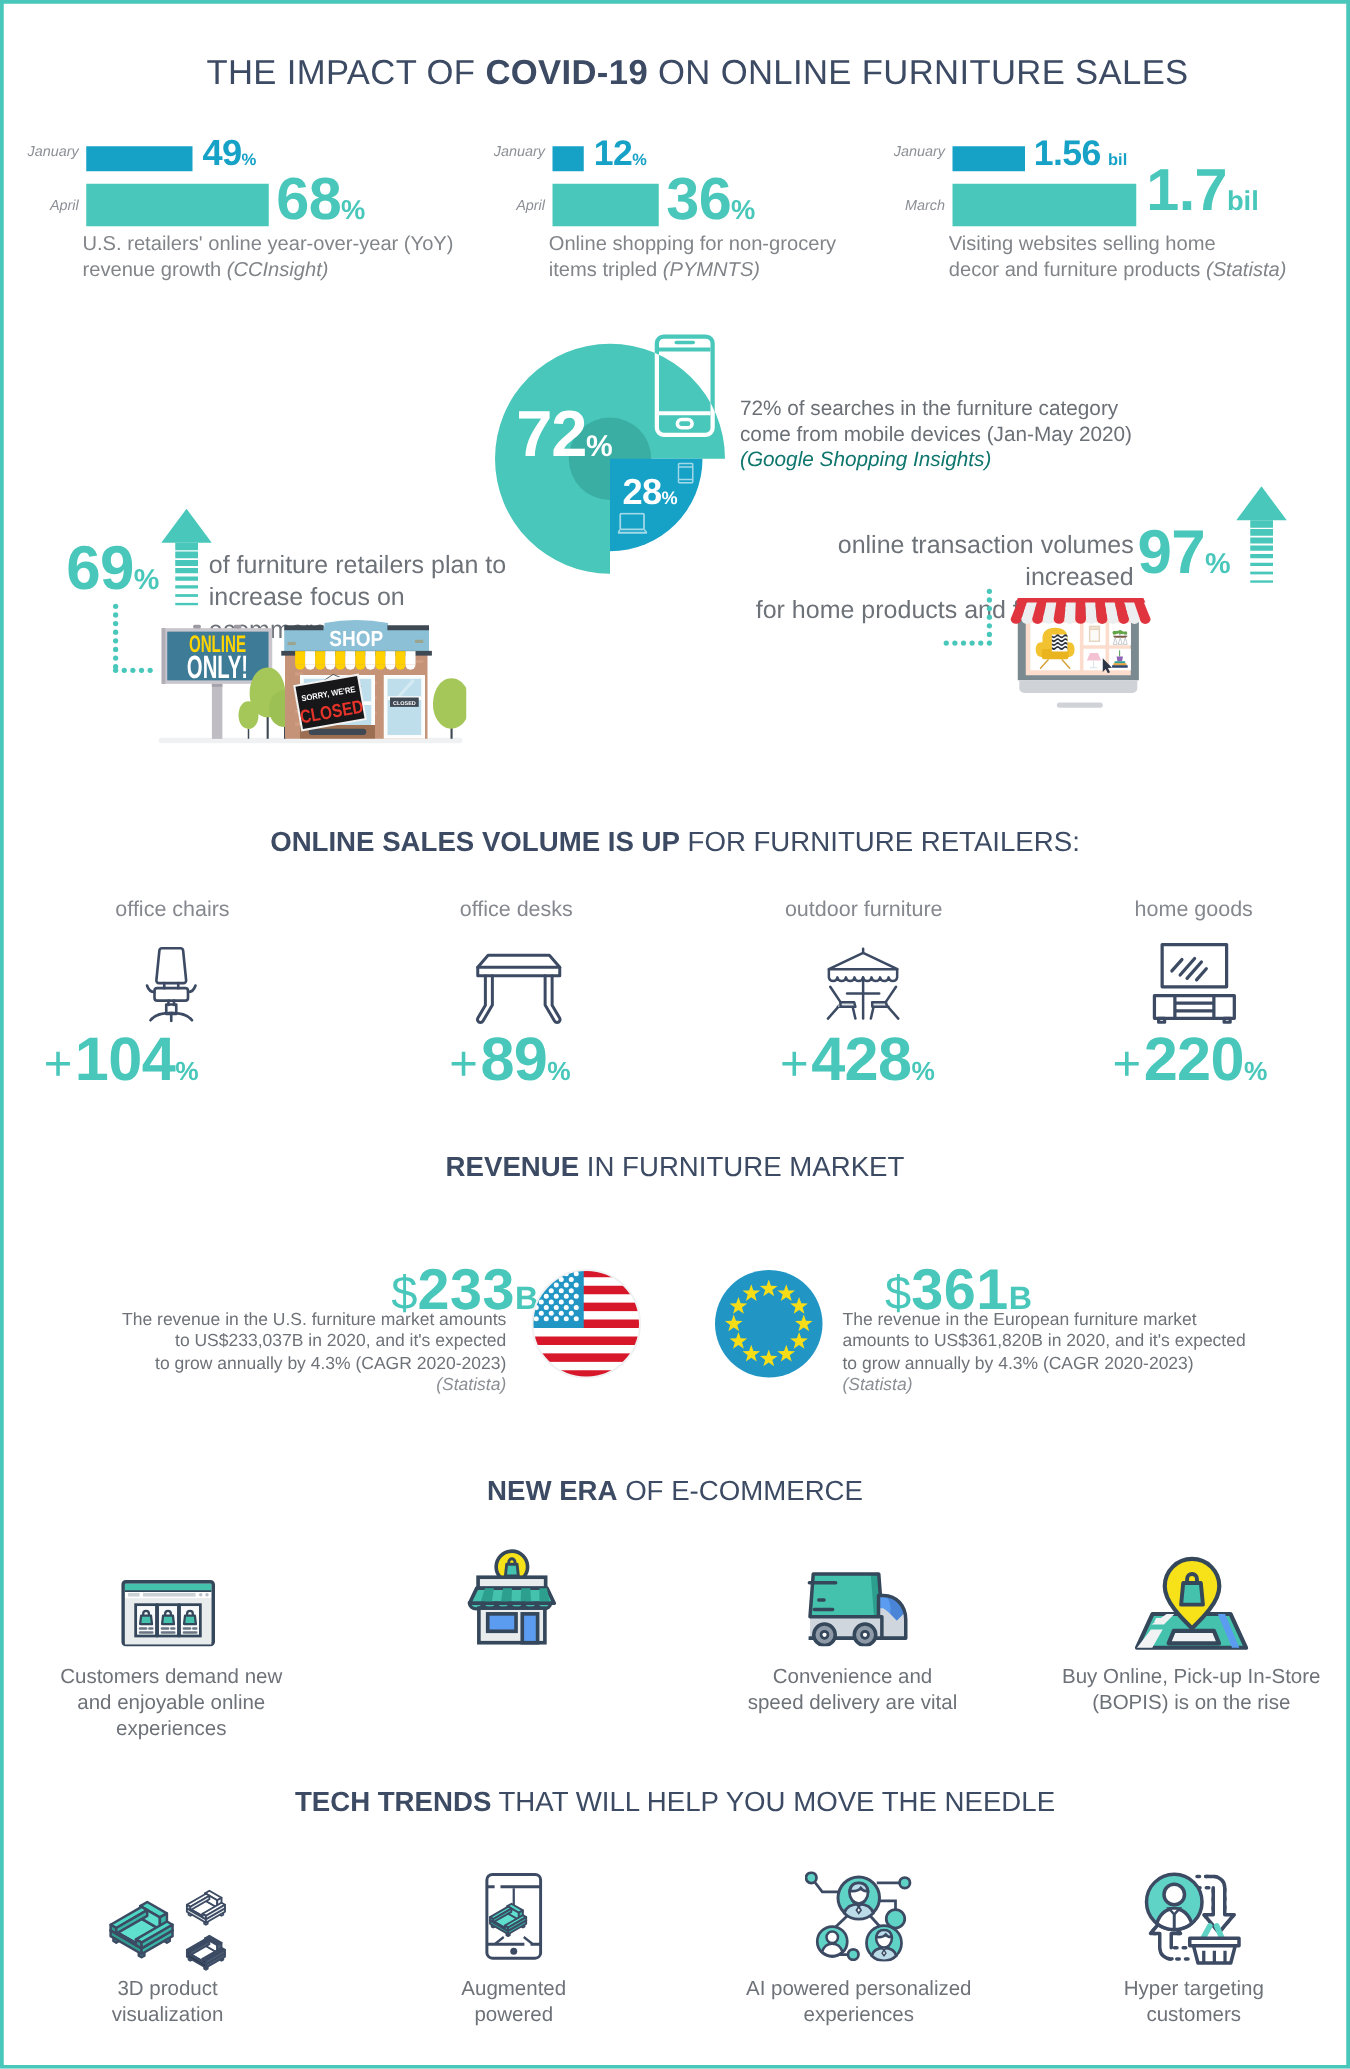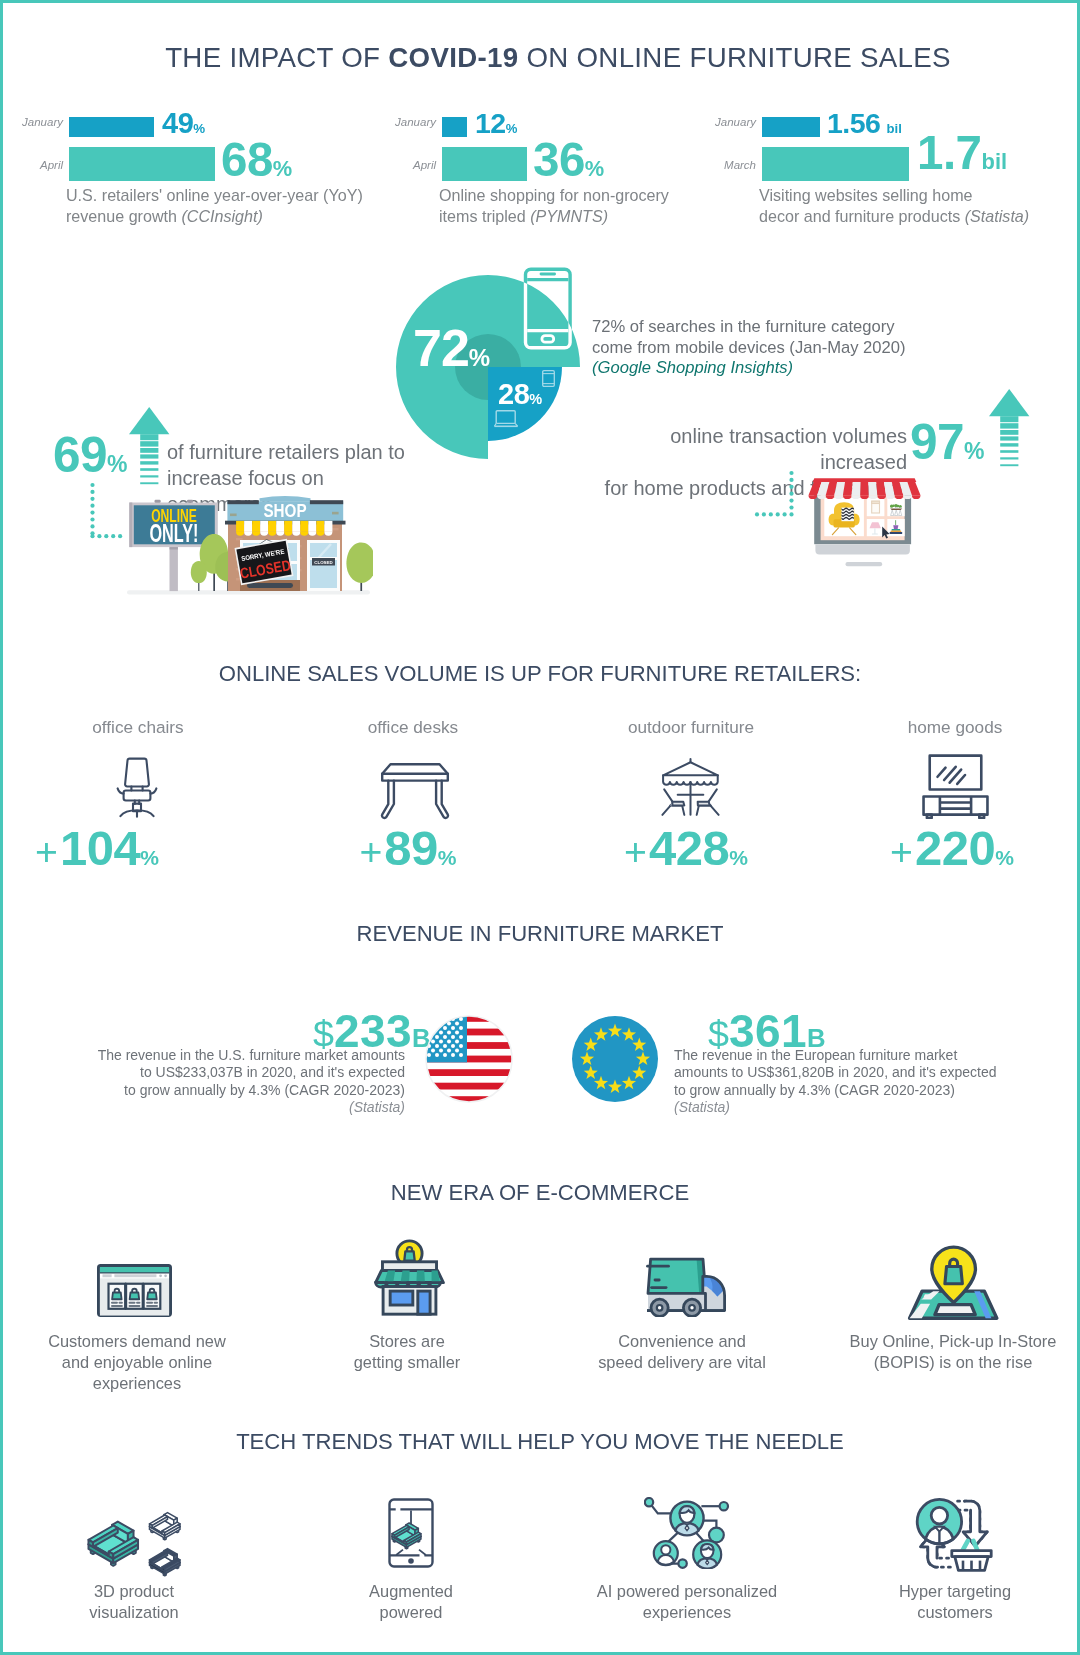--- a/index.html
+++ b/index.html
@@ -30,21 +30,21 @@
   .piecap .src{color:#0f766e;font-style:italic;font-weight:400;}
 
   
   .arrownum{position:absolute;font-weight:700;color:#48c7ba;line-height:1;white-space:nowrap;}
   .arrownum .u{font-size:.465em;letter-spacing:0;}
   .arrowcap{position:absolute;font-size:20px;color:#6d7278;line-height:1.30;}
 
   
   .sechead{position:absolute;left:0;right:0;text-align:center;font-size:22.1px;
            color:#3c4b63;font-weight:400;letter-spacing:0;white-space:nowrap;}
-  .sechead b{font-weight:400;text-align:center;}
+  .sechead b{font-weight:700;text-align:center;}
 
   
   .volitem{position:absolute;text-align:center;width:200px;}
   .vollabel{font-size:17.2px;color:#85898f;}
   .volnum{font-weight:700;color:#48c7ba;line-height:1;white-space:nowrap;letter-spacing:-0.5px;}
   .volnum .p{font-size:.80em;font-weight:400;letter-spacing:2px;}
   .volnum .u{font-size:.43em;letter-spacing:0;}
 
   
   .revamt{position:absolute;font-weight:700;color:#48c7ba;line-height:1;white-space:nowrap;letter-spacing:0.4px;margin-left:32px;}
@@ -679,23 +679,20 @@
     <path d="M63.4 45.4 h5.6 l11 26 h-5.6 z" fill="#5b9cf0"></path>
     <path d="M29.6 58.4 h30.8 l4 9.6 h-38.8 z" fill="#f0f2f3" stroke="#35475b" stroke-width="3.2" stroke-linejoin="round"></path>
     <path d="M43.6 3 c11.6 0 21 9.4 21 21 c0 12.6 -14.4 26 -21 32.4 c-6.6 -6.4 -21 -19.8 -21 -32.4 c0 -11.6 9.4 -21 21 -21 z" fill="#f7e21a" stroke="#35475b" stroke-width="3.2" stroke-linejoin="round"></path>
     <path d="M36.8 21.6 h13.6 l1.6 16.6 h-16.8 z" fill="#45c2ae" stroke="#35475b" stroke-width="3" stroke-linejoin="round"></path>
     <path d="M39.8 21.6 v-3.2 a3.8 3.8 0 0 1 7.6 0 v3.2" fill="none" stroke="#35475b" stroke-width="3"></path>
   </svg>
 
   <div class="colitem" style="left:4px;top:1328px;">
     <div class="collabel"><span>Customers demand new</span><br><span>and enjoyable online</span><br><span>experiences</span></div>
   </div>
-  <div class="colitem" style="left:274px;top:1328px;">
-    <div class="collabel"><span>Stores are</span><br><span>getting smaller</span></div>
-  </div>
   <div class="colitem" style="left:549px;top:1328px;">
     <div class="collabel"><span>Convenience and</span><br><span>speed delivery are vital</span></div>
   </div>
   <div class="colitem" style="left:820px;top:1328px;">
     <div class="collabel"><span>Buy Online, Pick-up In-Store</span><br><span>(BOPIS) is on the rise</span></div>
   </div>
 
   <div class="sechead" style="top:1426px;"><b>TECH TRENDS</b><span> THAT WILL HELP YOU MOVE THE NEEDLE</span></div>
 
   <svg class="abs" style="left:78px;top:1494px;" width="106" height="80" viewBox="0 0 106 80">

